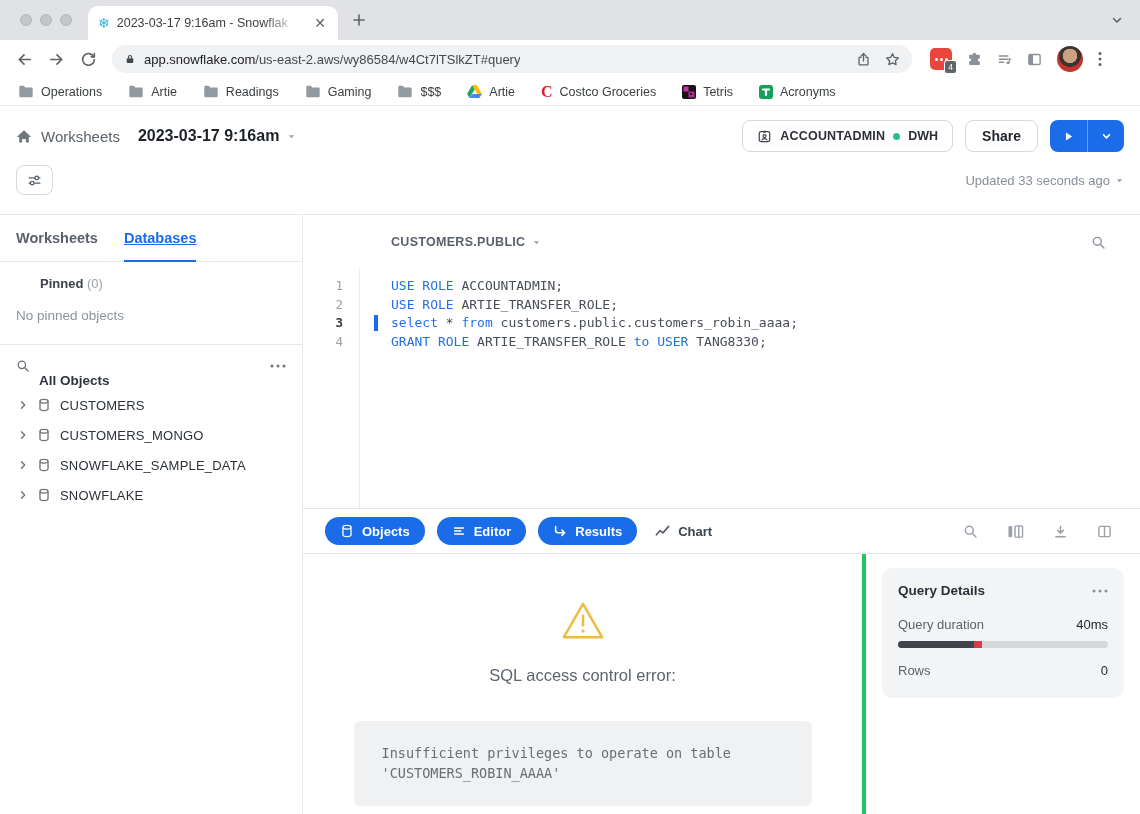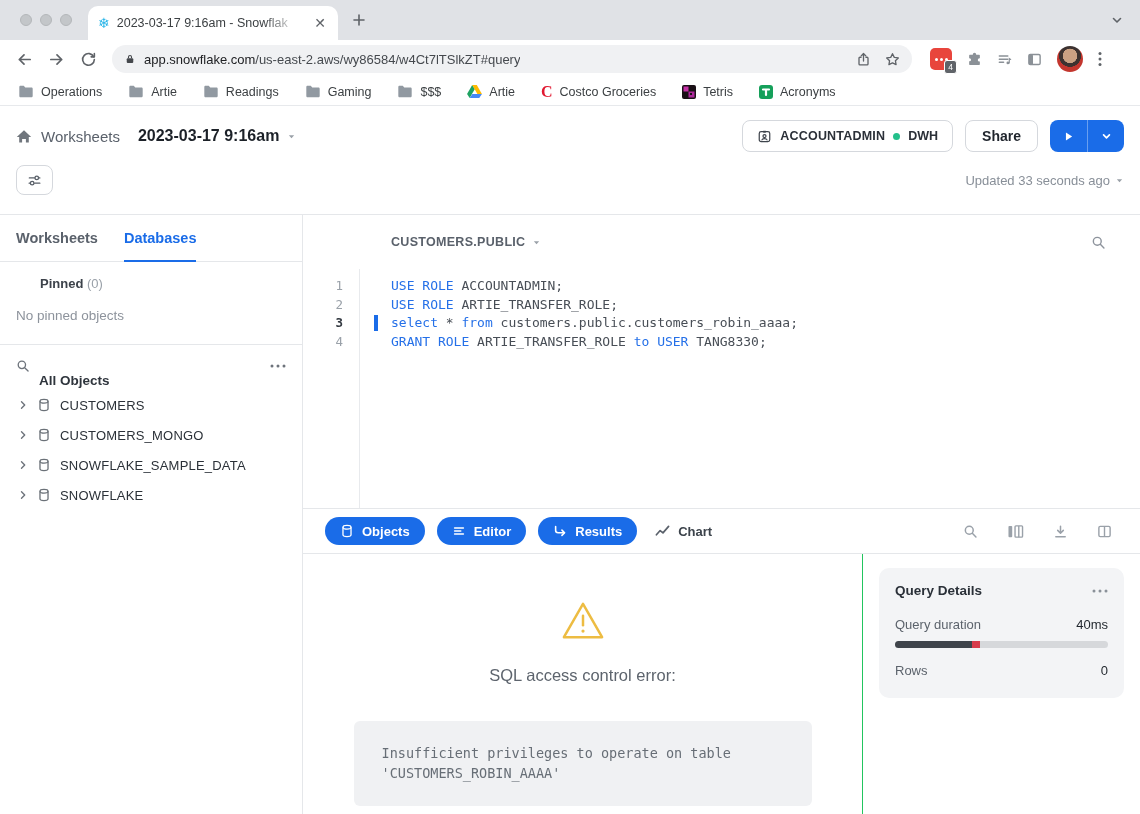--- a/index.html
+++ b/index.html
@@ -51,21 +51,21 @@
   .run-split .seg + .seg { border-left:1px solid rgba(255,255,255,.35); }
   .hdr-row2 { display:flex; align-items:center; margin-top:13px; }
   .tune-btn { width:37px; height:30px; border:1px solid #d5d8dd; border-radius:8px; background:#fff; display:flex; align-items:center; justify-content:center; }
   .updated { margin-left:auto; display:flex; align-items:center; gap:5px; font-size:13px; color:#888f98; }
 
   
   .app-body { display:flex; height:599px; }
   .sidebar { width:303px; border-right:1px solid #e5e7ea; display:flex; flex-direction:column; }
   .sb-tabs { display:flex; gap:26px; padding:0 16px; height:47px; align-items:center; border-bottom:1px solid #e5e7ea; }
   .sb-tab { font-size:14.5px; font-weight:bold; color:#5a616b; height:100%; display:flex; align-items:center; border-bottom:2px solid transparent; margin-bottom:-1px; }
-  .sb-tab.active { color:var(--accent,#1a6ce8); border-bottom-color:var(--accent,#1a6ce8); }
+  .sb-tab.active { color:var(--accent,#1a6ce8); border-bottom-color:var(--accent,#1a6ce8);text-decoration:underline; }
   .sb-pinned { padding:14px 16px 0 16px; border-bottom:1px solid #e5e7ea; height:83px; }
   .pinned-hd { font-size:13px; color:#3c424a; font-weight:bold;padding-left:24px; }
   .pinned-hd .cnt { color:#9aa1a9; font-weight:normal; }
   .pinned-empty { margin-top:17px; font-size:13.5px; color:#8d939c; }
   .sb-search { display:flex; align-items:center; gap:9px; padding:0 16px; height:41px; }
   .sb-search-label { font-size:13.5px; font-weight:bold; color:#2f353d;margin-top:29px; }
   .sb-search .more { margin-left:auto; }
   .tree { padding-top:4px; }
   .tree-row { display:flex; align-items:center; gap:9px; height:30px; padding:0 18px; font-size:13px; color:#2b3138; letter-spacing:.2px; }
 
@@ -90,21 +90,21 @@
   .pill.on { background:var(--accent,#1a6ce8); color:#fff; }
   .pill.off { color:#3c434b; padding:0 6px; }
   .pill.off svg { color:#5a616b; }
   .tabbar-icons { margin-left:auto; display:flex; gap:29px; align-items:center; color:#9aa1a9; }
 
   
   .results { flex:1; display:flex; }
   .results-left { flex:1; text-align:center; padding-top:46px; }
   .err-title { margin-top:20px; font-size:16.5px; color:#5d646d; }
   .err-box { display:inline-block; margin-top:36px; width:458px; text-align:left; background:#f0f1f3; border-radius:6px; padding:23px 28px; font-family:"DejaVu Sans Mono", monospace; font-size:13.5px; color:#676e76; line-height:1.45; }
-  .qd-panel { width:278px; border-left:1px solid #22c55e; }
+  .qd-panel { width:278px; border-left:4px solid #22c55e; }
   .qd-card { margin:14px 16px; background:#f3f4f6; border-radius:10px; padding:15px 16px 20px 16px; }
   .qd-head { display:flex; align-items:center; justify-content:space-between; }
   .qd-title { font-size:13.5px; font-weight:bold; color:#2a3038; }
   .qd-row { display:flex; justify-content:space-between; align-items:center; margin-top:19px; }
   .qd-label { font-size:13px; color:#5c636c; }
   .qd-val { font-size:13px; color:#1f252c; }
   .qd-bar { margin-top:9px; height:7px; border-radius:4px; background:#d6d8db; overflow:hidden; display:flex; }
   .qd-bar .seg-dark { background:var(--pdark,#3f444b); height:100%; }
   .qd-bar .seg-red { background:var(--pred,#d83b4b); height:100%; }
 

